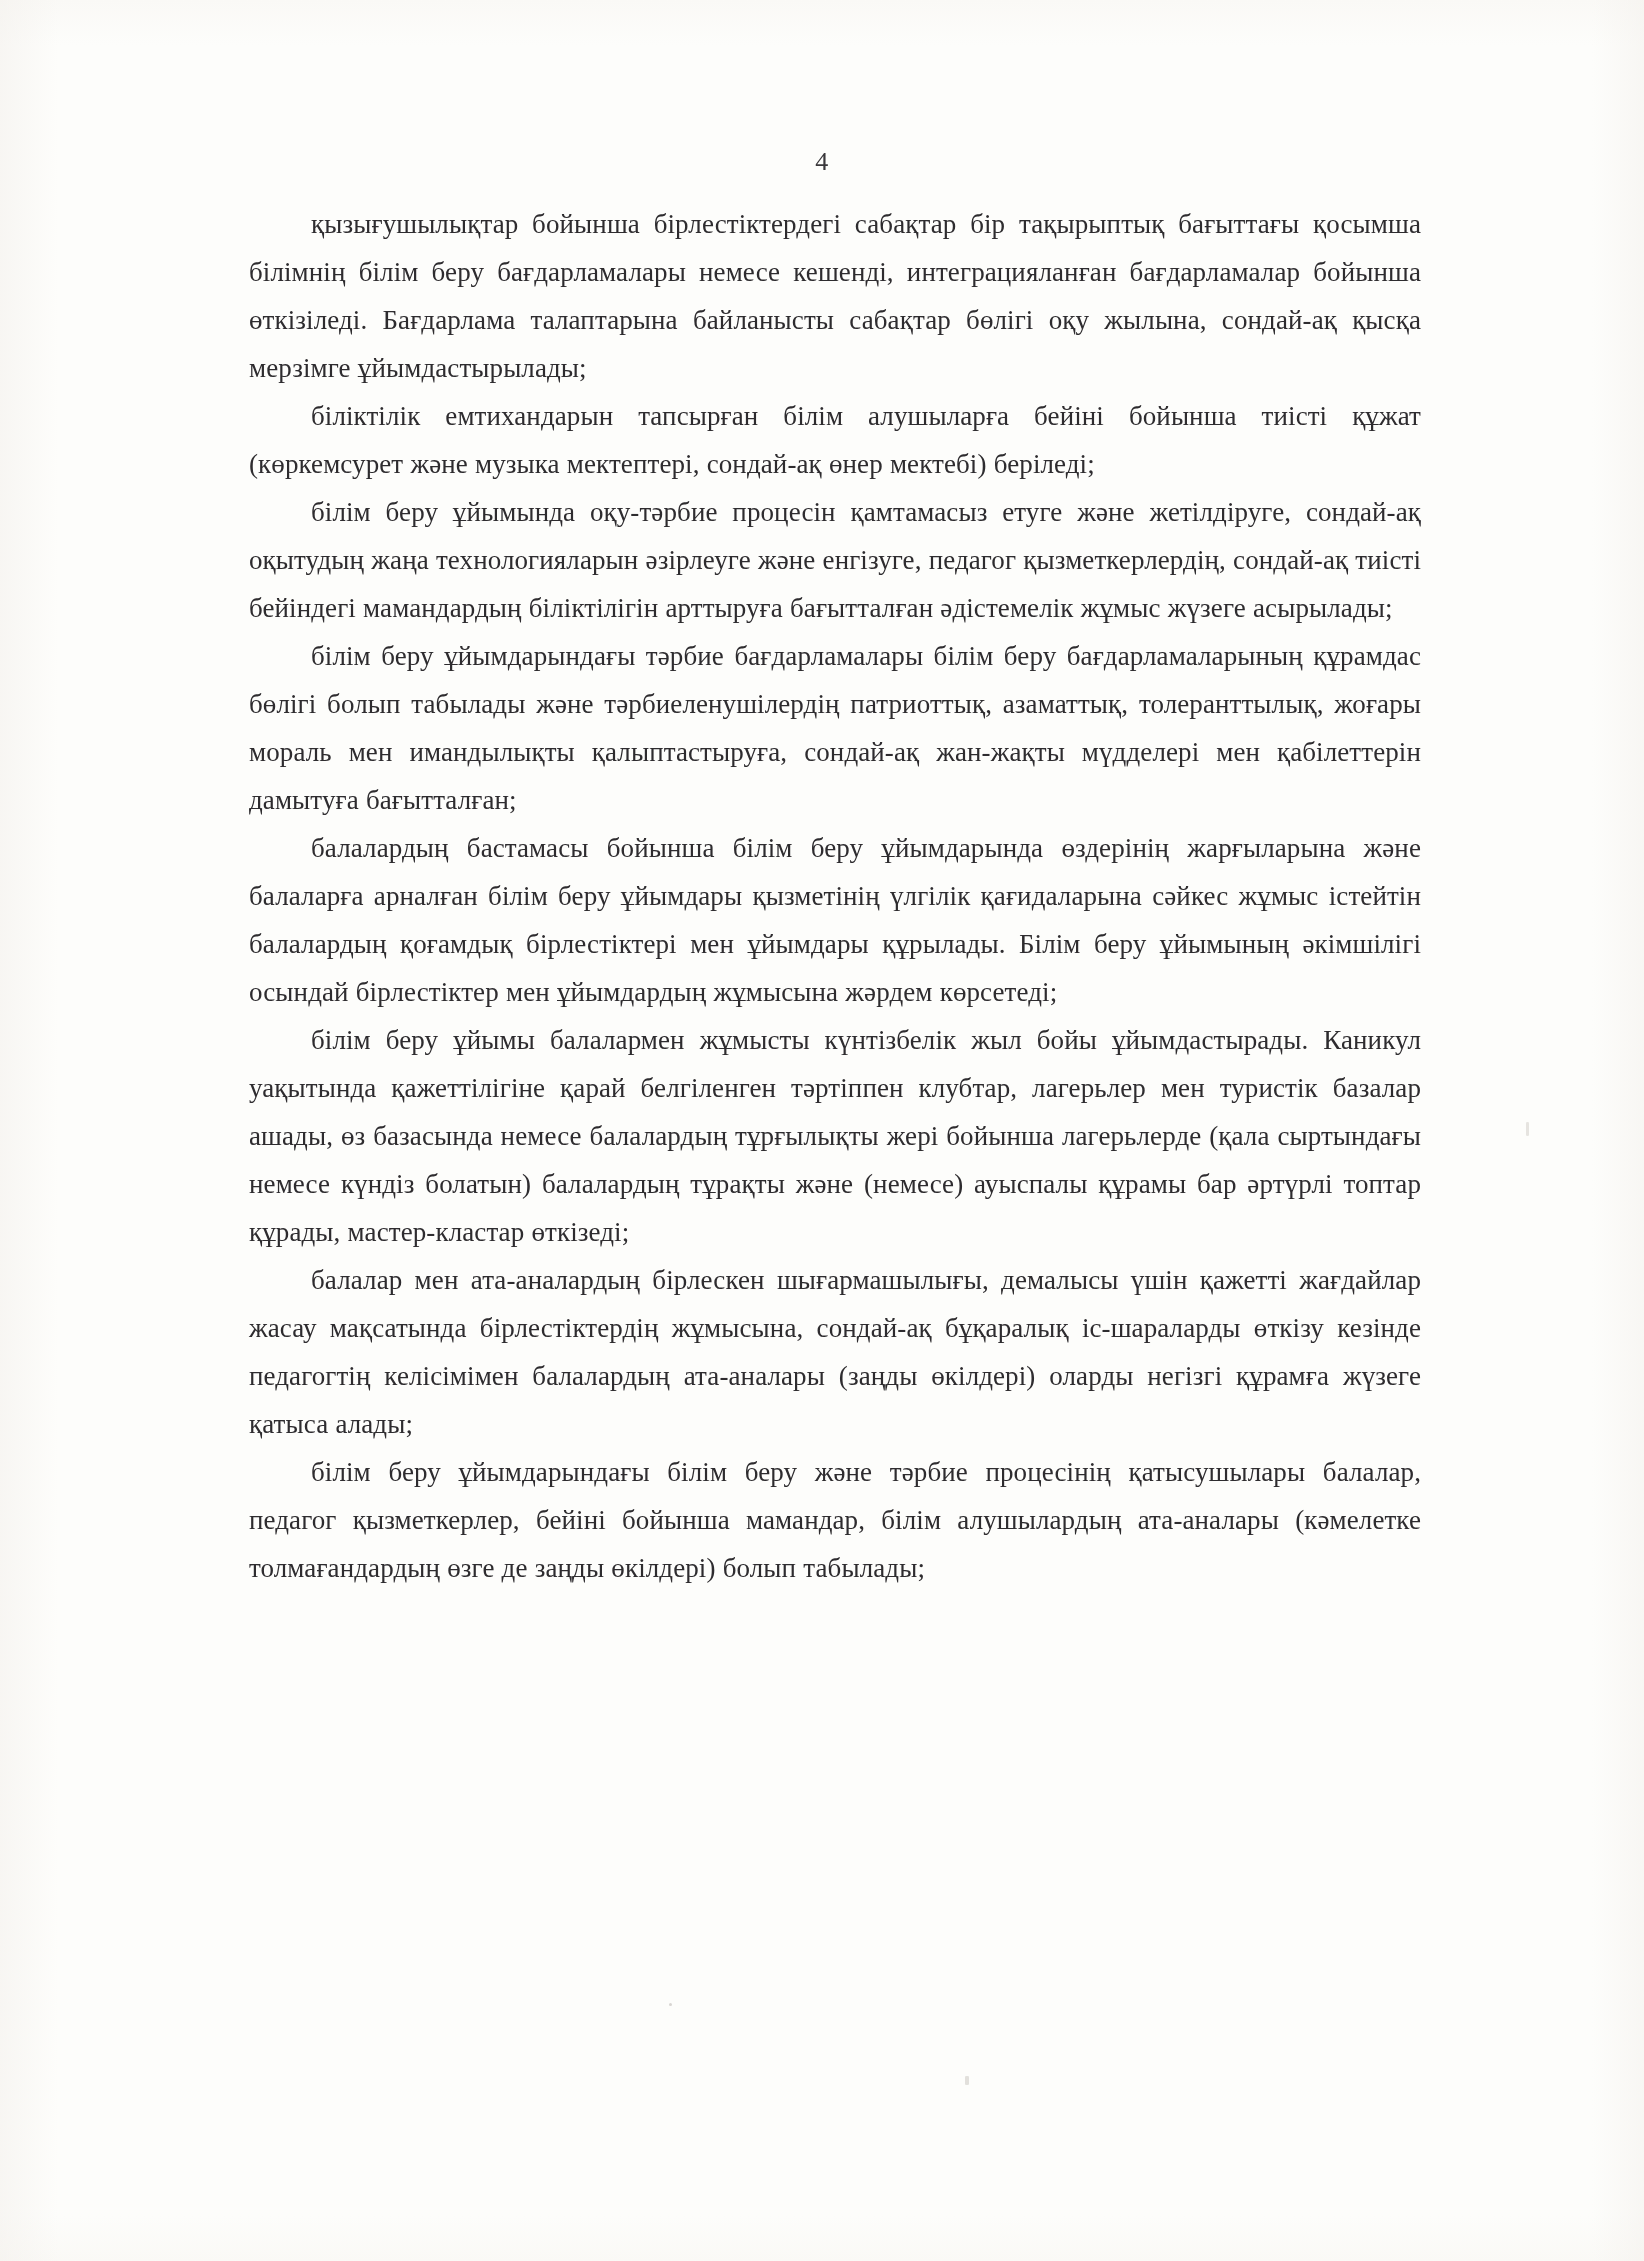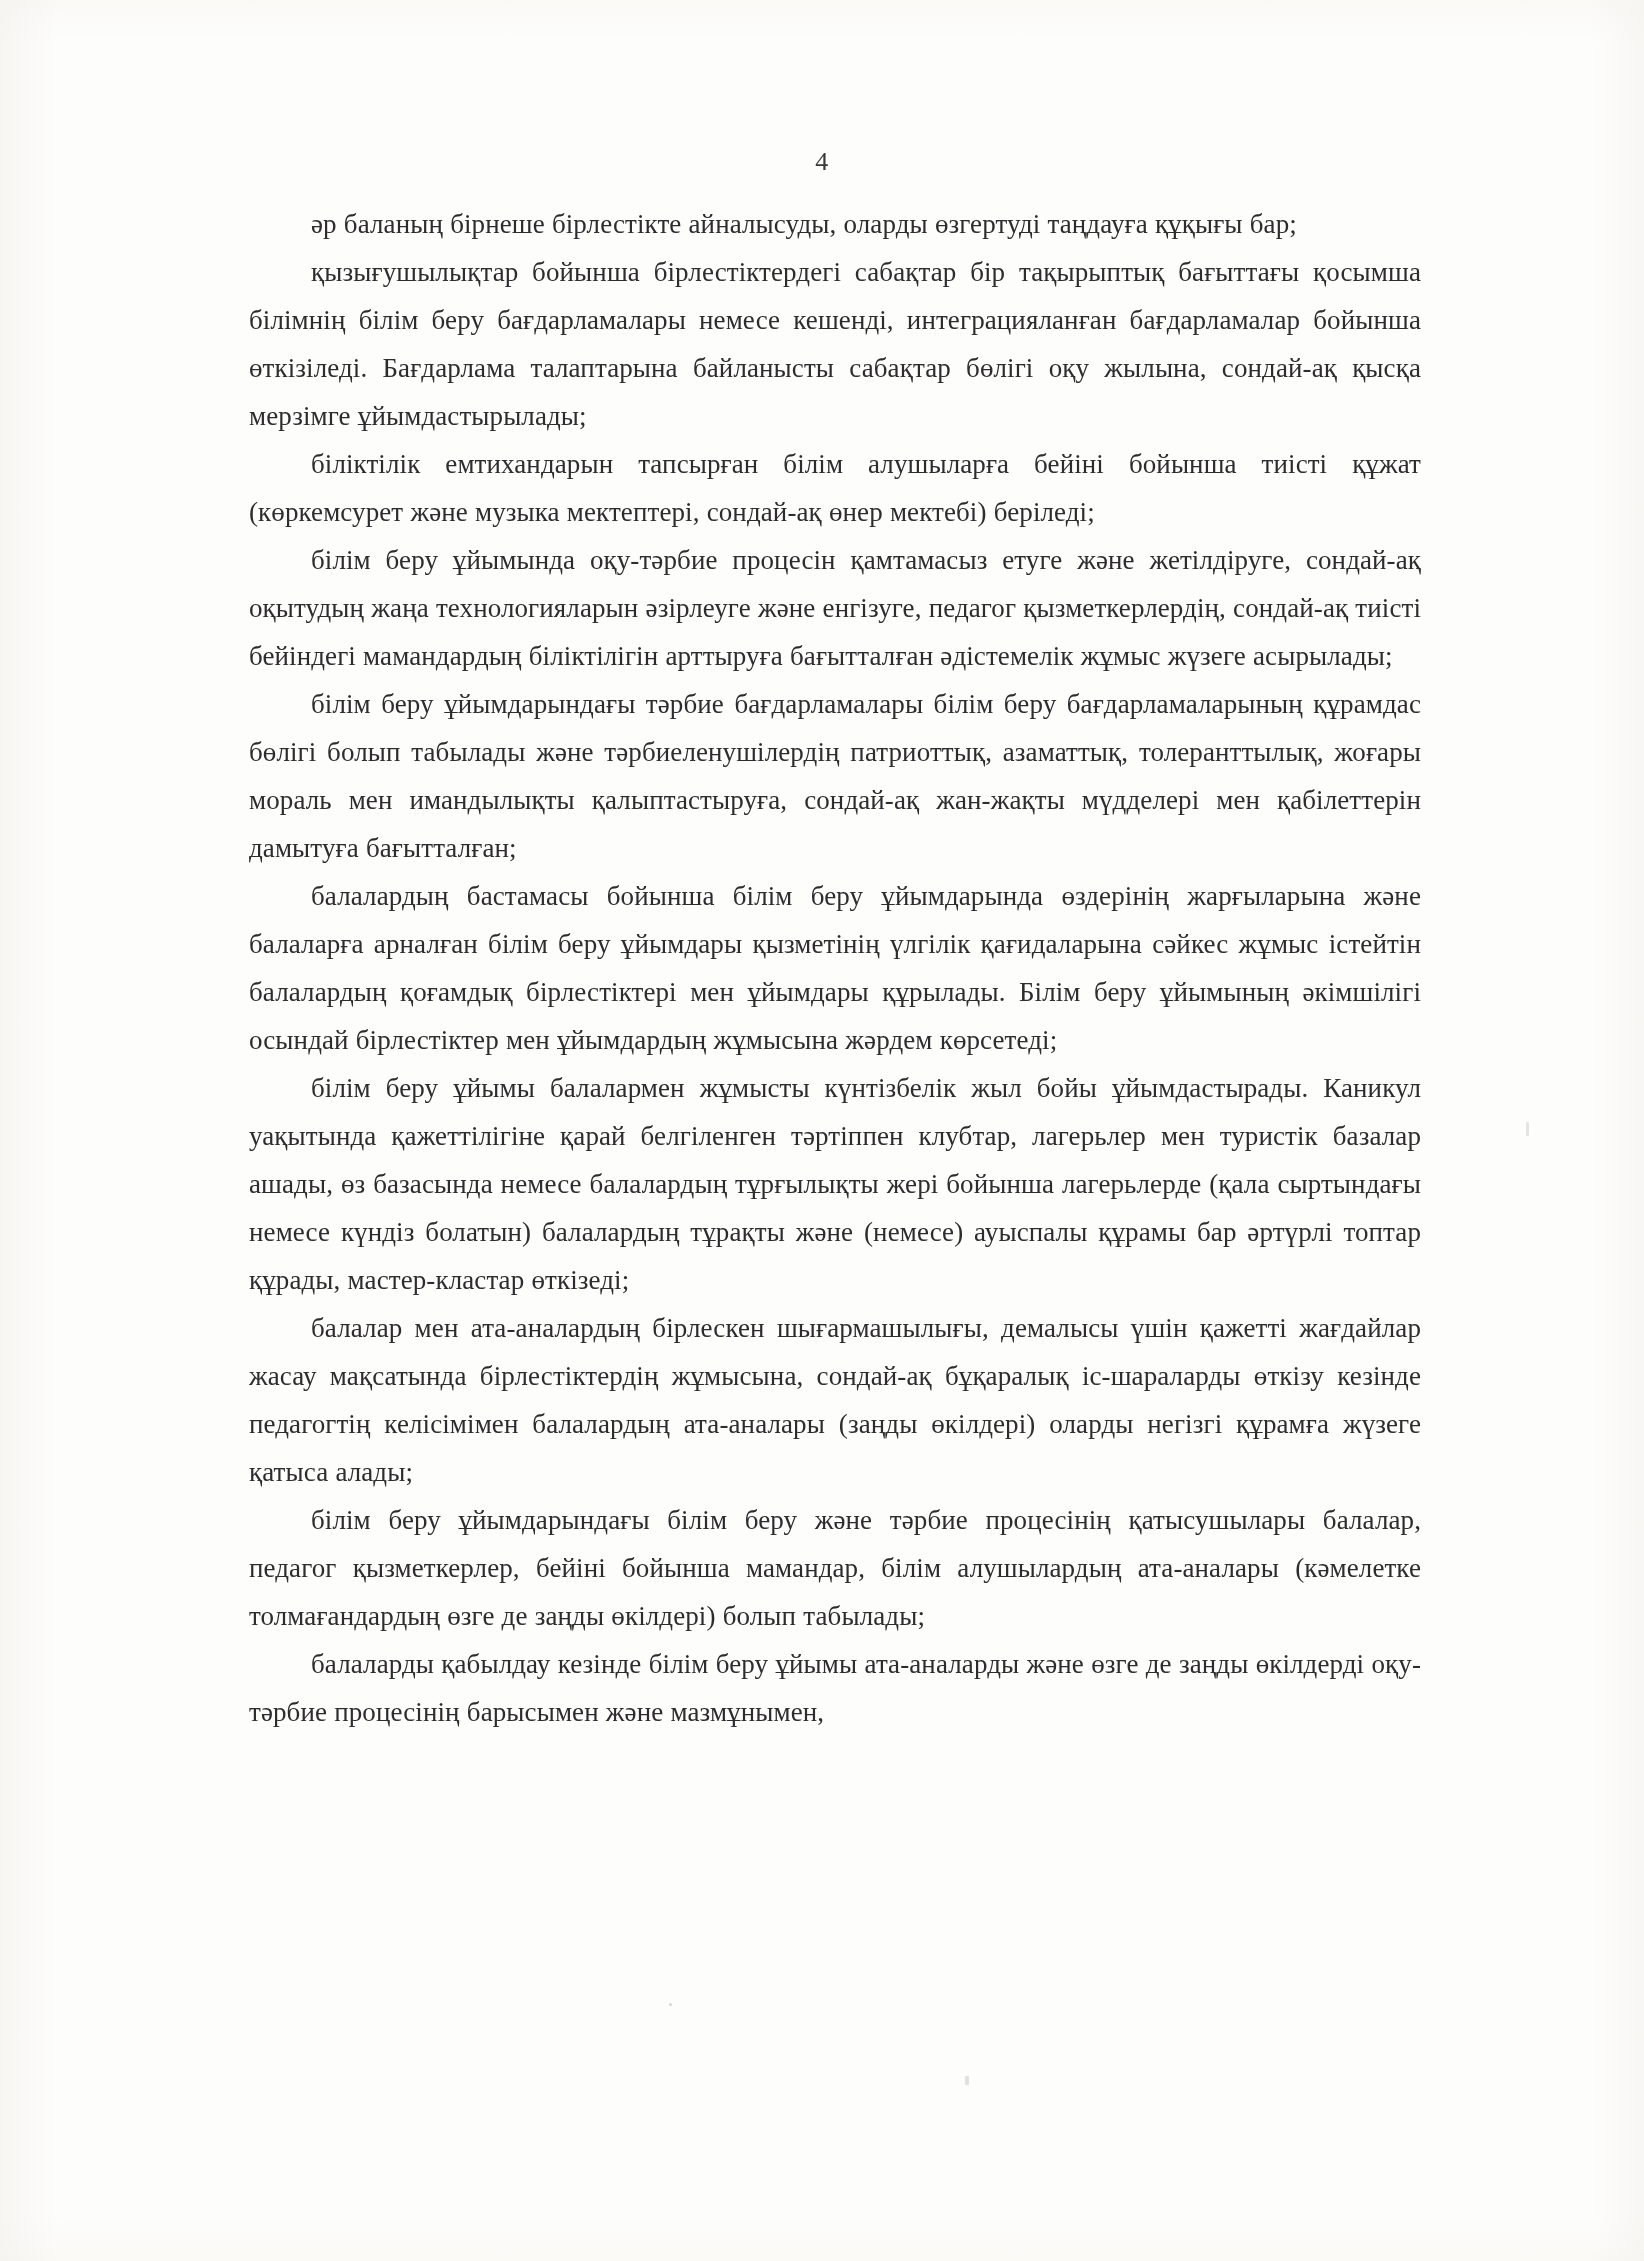--- a/index.html
+++ b/index.html
@@ -80,30 +80,28 @@
 </head>
 <body>
 
 <div class="page">
 
   <div class="scan-tint"></div>
 
   <div class="page-number">4</div>
 
   <div class="body-text">
-    <p class="para">әр баланың бірнеше бірлестікте айналысуды, оларды өзгертуді таңдауға құқығы бар;</p>
     <p class="para">қызығушылықтар бойынша бірлестіктердегі сабақтар бір тақырыптық бағыттағы қосымша білімнің білім беру бағдарламалары немесе кешенді, интеграцияланған бағдарламалар бойынша өткізіледі. Бағдарлама талаптарына байланысты сабақтар бөлігі оқу жылына, сондай-ақ қысқа мерзімге ұйымдастырылады;</p>
     <p class="para">біліктілік емтихандарын тапсырған білім алушыларға бейіні бойынша тиісті құжат (көркемсурет және музыка мектептері, сондай-ақ өнер мектебі) беріледі;</p>
     <p class="para">білім беру ұйымында оқу-тәрбие процесін қамтамасыз етуге және жетілдіруге, сондай-ақ оқытудың жаңа технологияларын әзірлеуге және енгізуге, педагог қызметкерлердің, сондай-ақ тиісті бейіндегі мамандардың біліктілігін арттыруға бағытталған әдістемелік жұмыс жүзеге асырылады;</p>
     <p class="para">білім беру ұйымдарындағы тәрбие бағдарламалары білім беру бағдарламаларының құрамдас бөлігі болып табылады және тәрбиеленушілердің патриоттық, азаматтық, толеранттылық, жоғары мораль мен имандылықты қалыптастыруға, сондай-ақ жан-жақты мүдделері мен қабілеттерін дамытуға бағытталған;</p>
     <p class="para">балалардың бастамасы бойынша білім беру ұйымдарында өздерінің жарғыларына және балаларға арналған білім беру ұйымдары қызметінің үлгілік қағидаларына сәйкес жұмыс істейтін балалардың қоғамдық бірлестіктері мен ұйымдары құрылады. Білім беру ұйымының әкімшілігі осындай бірлестіктер мен ұйымдардың жұмысына жәрдем көрсетеді;</p>
     <p class="para">білім беру ұйымы балалармен жұмысты күнтізбелік жыл бойы ұйымдастырады. Каникул уақытында қажеттілігіне қарай белгіленген тәртіппен клубтар, лагерьлер мен туристік базалар ашады, өз базасында немесе балалардың тұрғылықты жері бойынша лагерьлерде (қала сыртындағы немесе күндіз болатын) балалардың тұрақты және (немесе) ауыспалы құрамы бар әртүрлі топтар құрады, мастер-кластар өткізеді;</p>
     <p class="para">балалар мен ата-аналардың бірлескен шығармашылығы, демалысы үшін қажетті жағдайлар жасау мақсатында бірлестіктердің жұмысына, сондай-ақ бұқаралық іс-шараларды өткізу кезінде педагогтің келісімімен балалардың ата-аналары (заңды өкілдері) оларды негізгі құрамға жүзеге қатыса алады;</p>
     <p class="para">білім беру ұйымдарындағы білім беру және тәрбие процесінің қатысушылары балалар, педагог қызметкерлер, бейіні бойынша мамандар, білім алушылардың ата-аналары (кәмелетке толмағандардың өзге де заңды өкілдері) болып табылады;</p>
-    <p class="para">балаларды қабылдау кезінде білім беру ұйымы ата-аналарды және өзге де заңды өкілдерді оқу-тәрбие процесінің барысымен және мазмұнымен,</p>
   </div>
 
   <span class="speck speck-a"></span>
   <span class="speck speck-b"></span>
   <span class="speck speck-c"></span>
 
 </div>
 
 
 </body></html>

